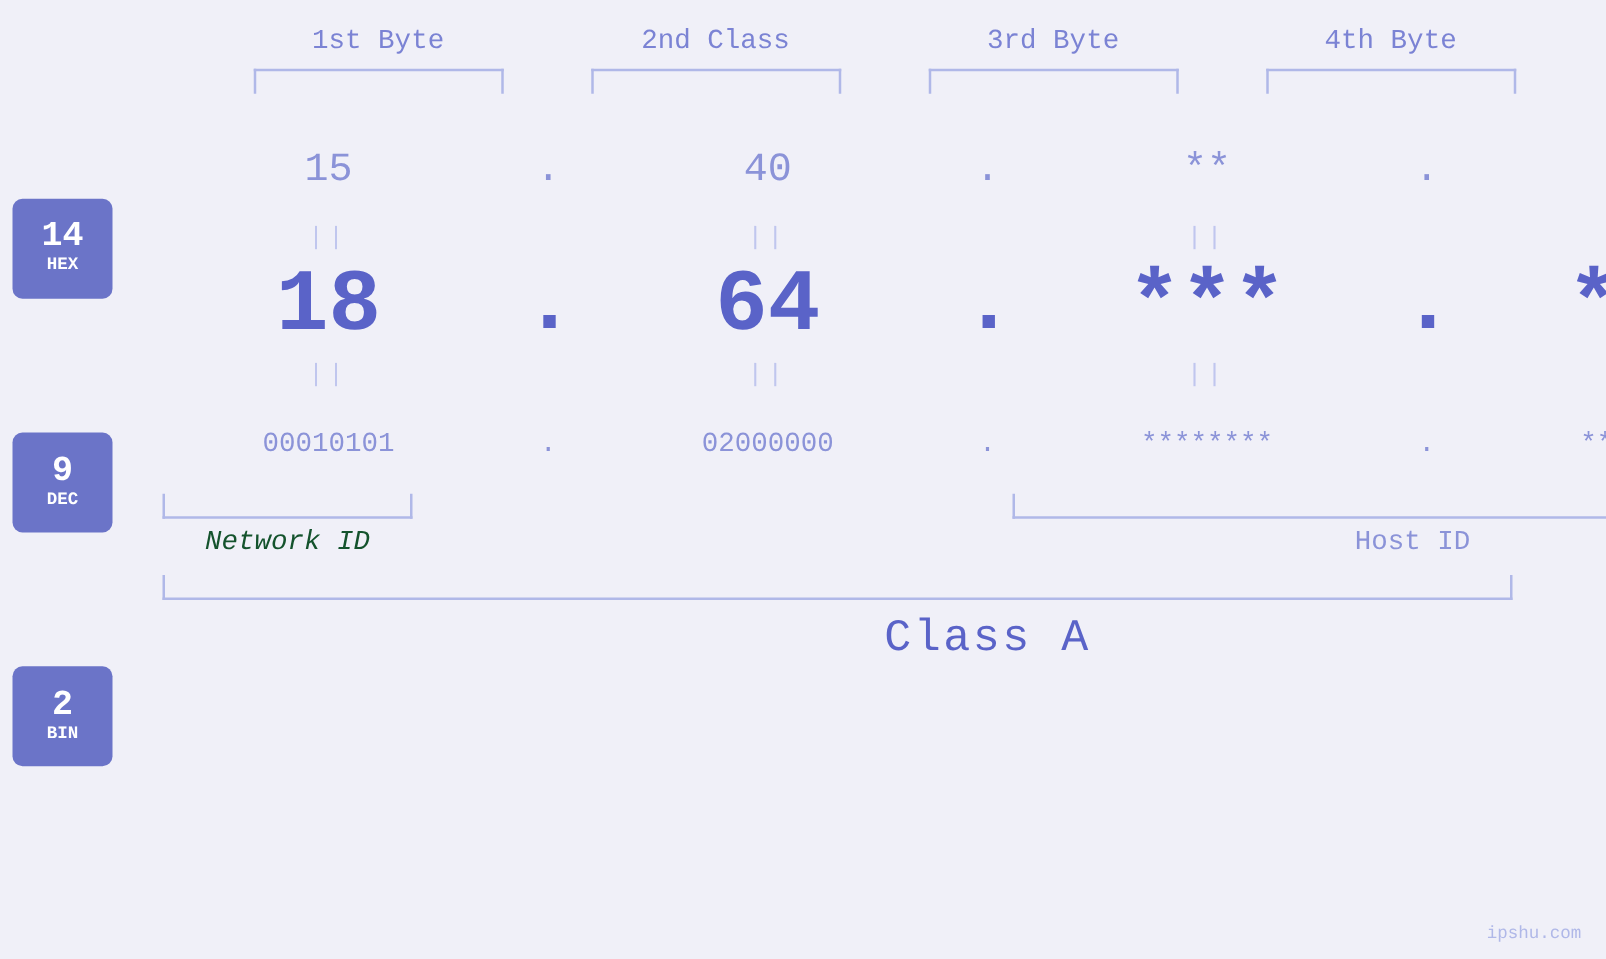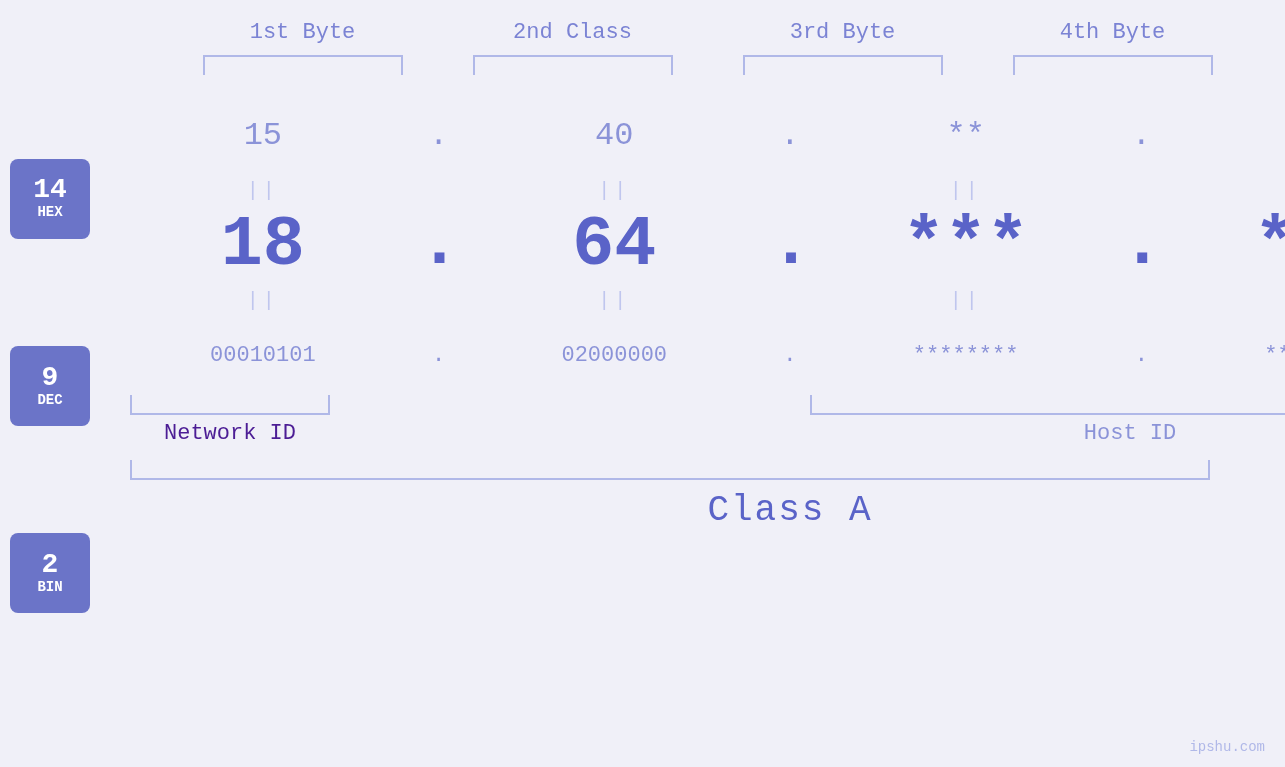--- a/index.html
+++ b/index.html
@@ -197,23 +197,24 @@
       height: 20px;
       border-bottom: 2px solid #b0b8e8;
       border-left: 2px solid #b0b8e8;
       border-right: 2px solid #b0b8e8;
       margin-left: 240px;
     }
 
     .network-id-label {
       width: 200px;
       text-align: center;
-      color: #4c1d95;
+      color: #14532d;
       font-size: 22px;
       font-family: 'Courier New', Courier, monospace;
+      font-style: italic;
     }
 
     .host-id-label {
       width: 640px;
       text-align: center;
       color: #8b93d8;
       font-size: 22px;
       font-family: 'Courier New', Courier, monospace;
       margin-left: 240px;
     }

